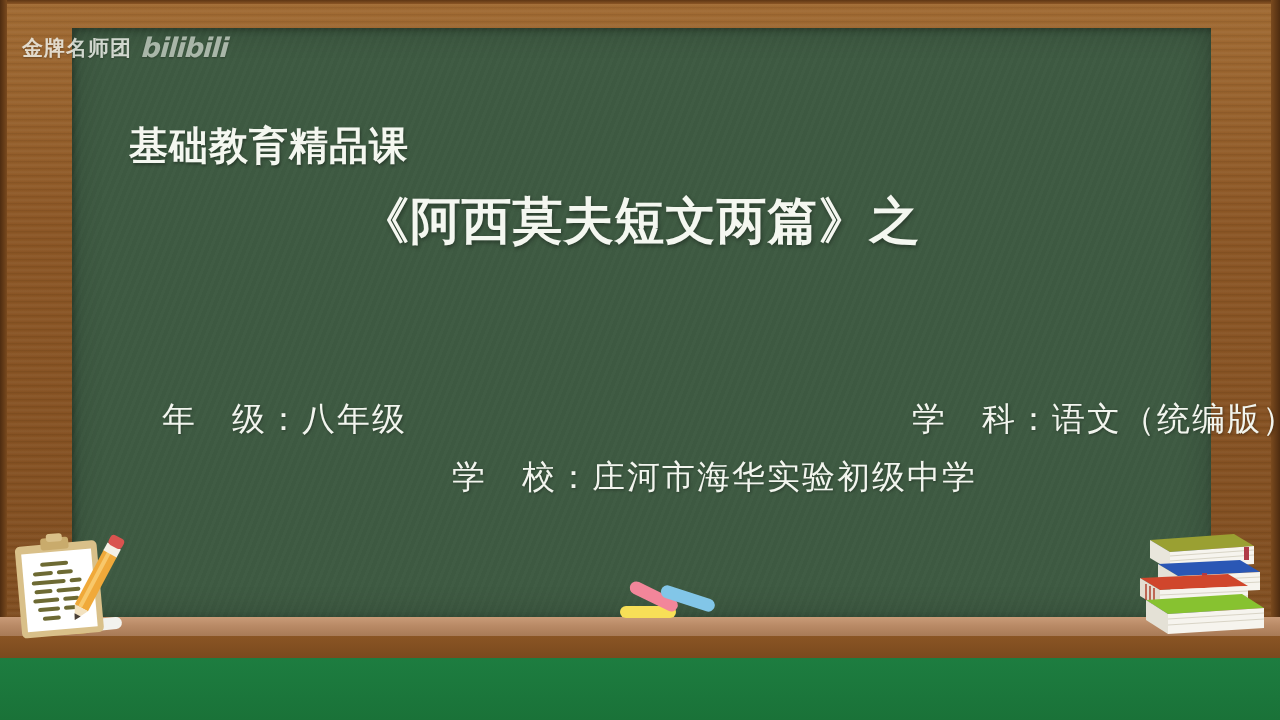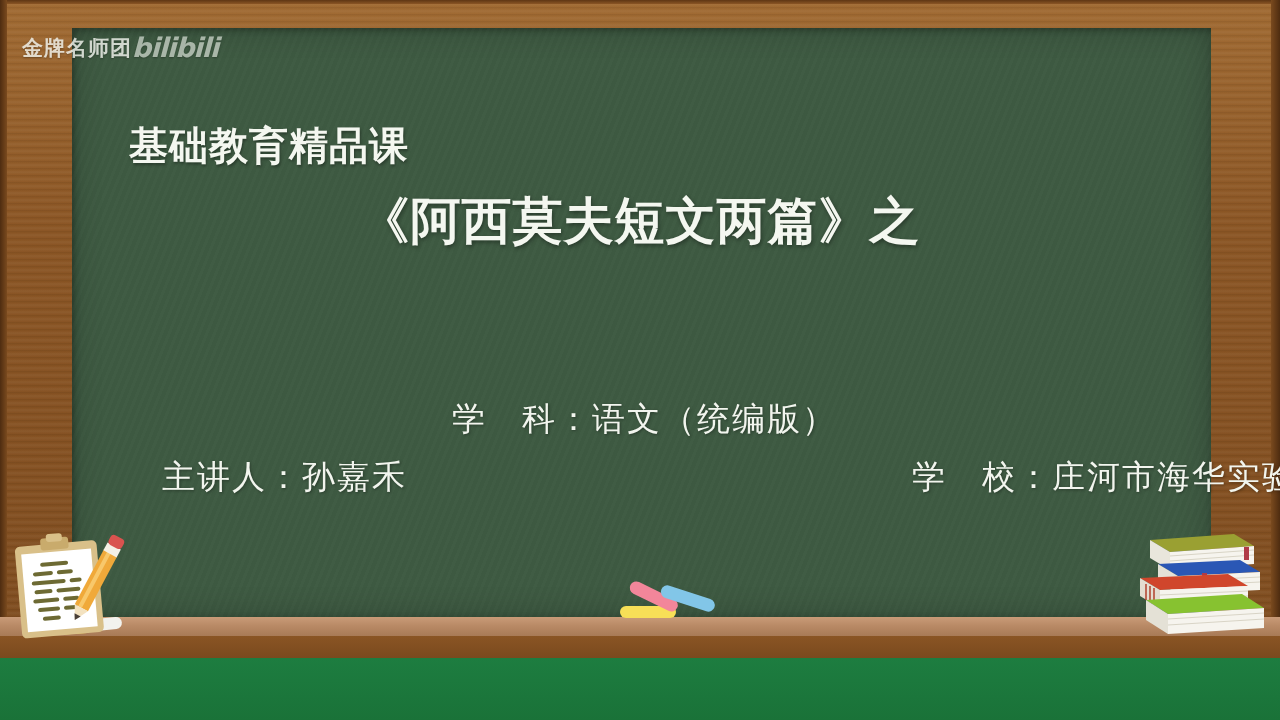--- a/index.html
+++ b/index.html
@@ -66,21 +66,21 @@
     background: linear-gradient(180deg, #c99b78 0%, #b98a66 45%, #a87a56 100%);
   }
   .tray-dark {
     position: absolute; left: 0; top: 636px; width: 1280px; height: 22px;
     background: linear-gradient(180deg, #8a5524 0%, #7a4a1e 100%);
   }
 
   
   .watermark {
     position: absolute; left: 22px; top: 32px;
-    display: flex; align-items: center; gap: 2px;
+    display: flex; align-items: center; gap: 10px;
     opacity: 0.82;
     z-index: 8;
   }
   .wm-text {
     font-size: 21px; font-weight: bold; color: #f2f4ee;
     letter-spacing: 1px;
     text-shadow: 0 1px 2px rgba(0,0,0,0.35);
     font-family: "DejaVu Sans", sans-serif;
   }
   .wm-logo {
@@ -181,24 +181,24 @@
   </div>
 
   <div class="subtitle">基础教育精品课</div>
 
   <div class="maintitle">
     <div class="line">《阿西莫夫短文两篇》之</div>
   </div>
 
   <div class="info-grid">
     <div class="info-row">
+      <div class="info-cell left">年　级：八年级</div>
       <div class="info-cell right">学　科：语文（统编版）</div>
     </div>
     <div class="info-row">
-      <div class="info-cell left">主讲人：孙嘉禾</div>
       <div class="info-cell right">学　校：庄河市海华实验初级中学</div>
     </div>
   </div>
 
   <div class="tray-light"></div>
   <div class="tray-dark"></div>
 
   <div class="clipboard-group">
     <svg width="130" height="112" viewBox="0 0 130 112">
 

